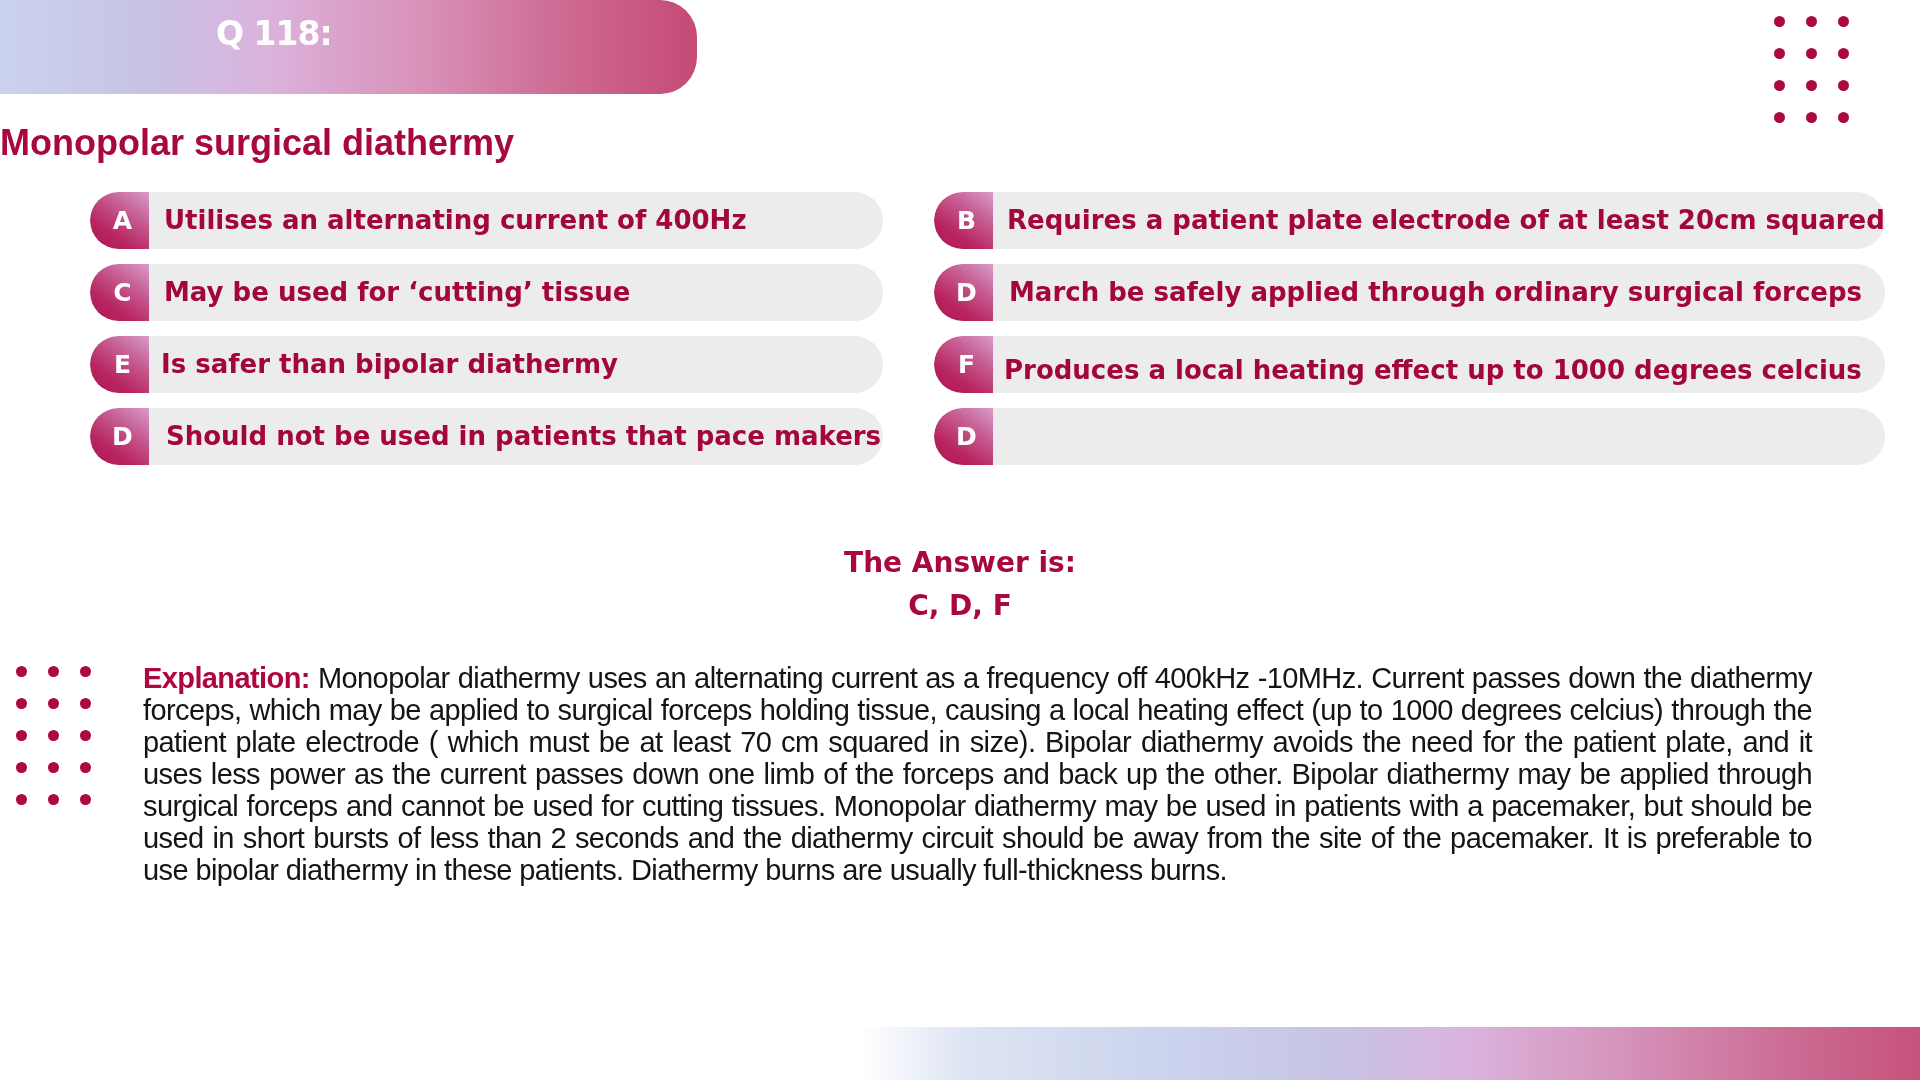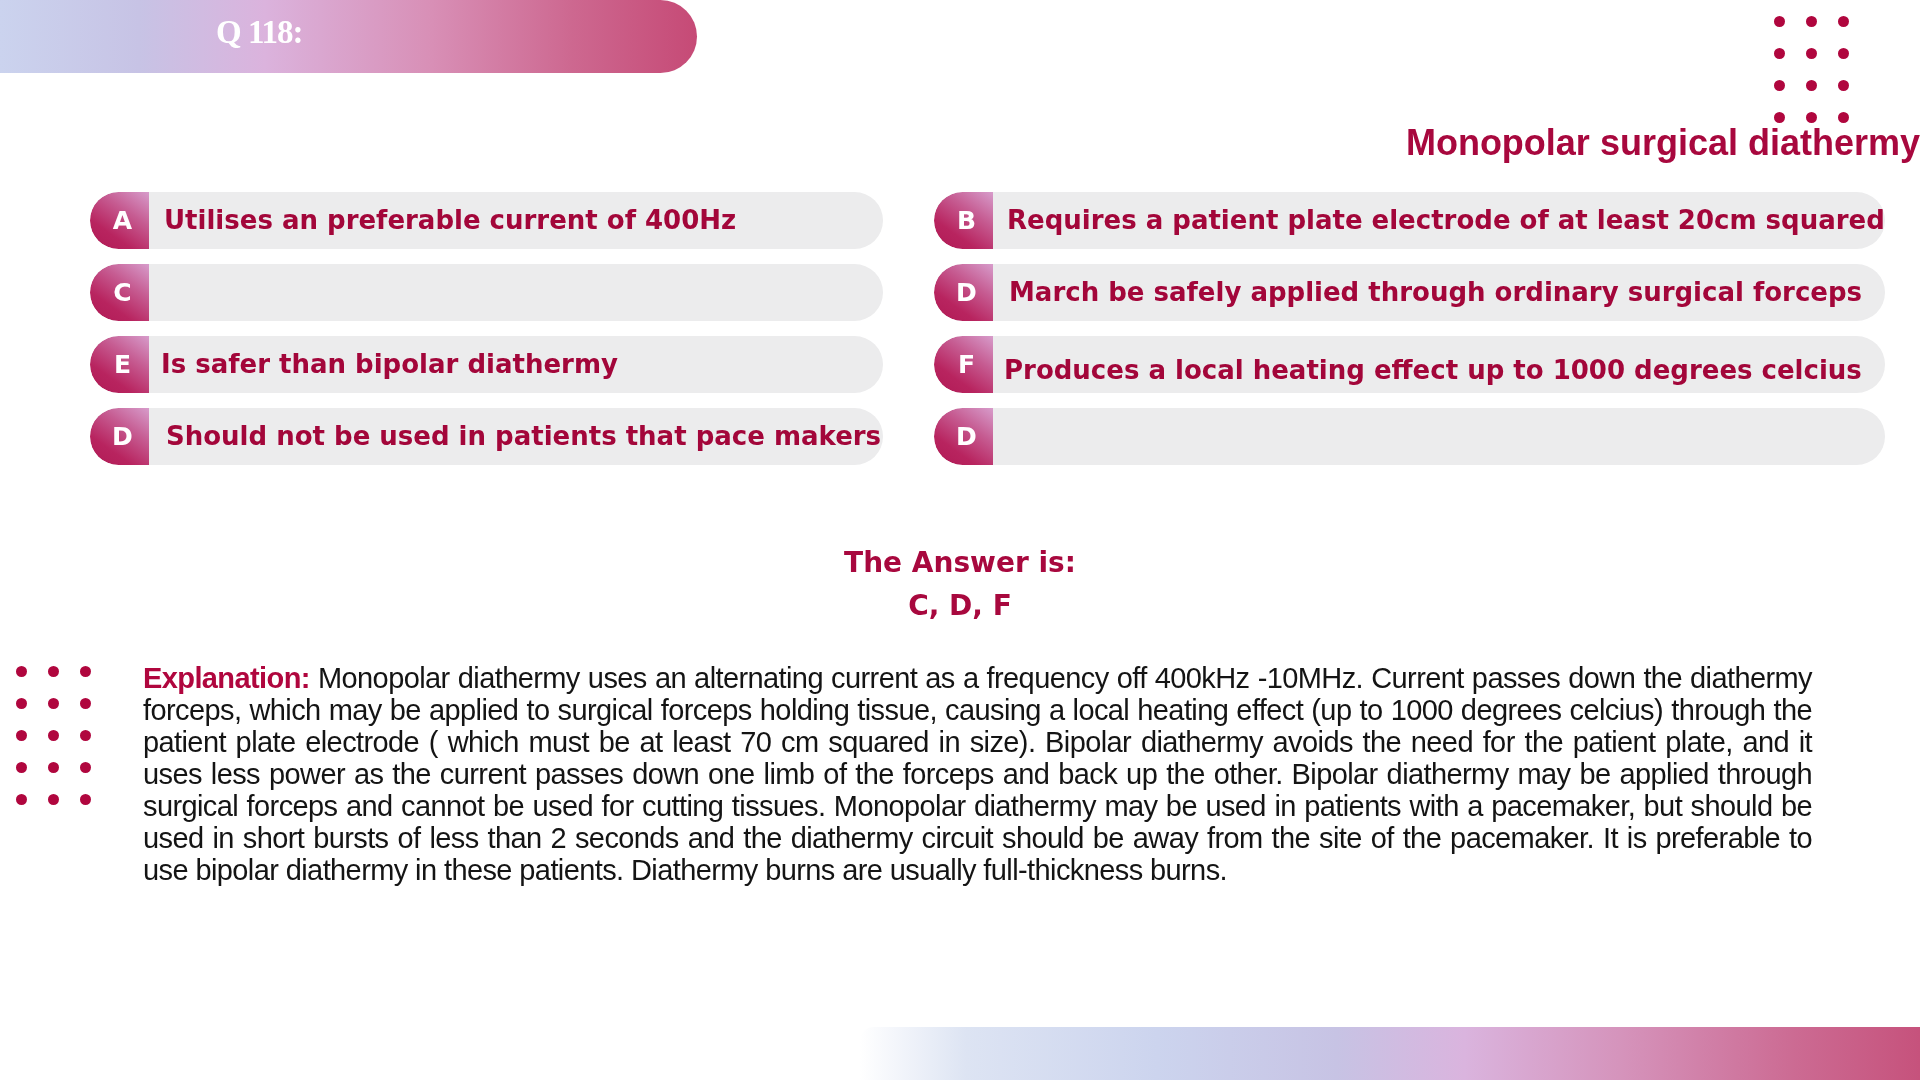--- a/index.html
+++ b/index.html
@@ -2,33 +2,32 @@
 <html><head>
 <meta charset="utf-8">
 <style>
   html, body { margin:0; padding:0; }
   body {
     width:1920px; height:1080px; position:relative; overflow:hidden;
     background:#ffffff;
     font-family:"DejaVu Sans", "Liberation Sans", sans-serif;
   }
   .q-banner {
-    position:absolute; left:0; top:0; width:697px; height:73px;
+    position:absolute; left:0; top:0; width:697px; height:94px;
     border-radius:0 37px 37px 0;
     background:linear-gradient(90deg,#cbd3ee 0%,#c7c3e5 20%,#dbb3dd 38%,#d88fb6 62%,#cd6890 82%,#c64a76 100%);
-    font-family:Liberation Serif, serif;
   }
   .q-label {
     position:absolute; left:216px; top:14px;
     color:#ffffff; font-weight:bold; font-size:33px; letter-spacing:-1px;
   }
   .dots { position:absolute; }
   .dots .dot { position:absolute; width:11px; height:11px; border-radius:50%; background:#b0063e; }
   .title {
-    position:absolute; left:0; width:1920px; top:122px; text-align:right;
+    position:absolute; left:0; width:1920px; top:122px; text-align:left;
     color:#a8083e; font-weight:bold; font-size:36px;
     font-family:"Liberation Sans", sans-serif;
   }
   .option {
     position:absolute; height:57px; border-radius:29px 29px 29px 29px;
     background:#ececed; overflow:hidden;
   }
   .option .badge {
     position:absolute; left:0; top:0; width:59px; height:57px;
     border-radius:29px 0 0 29px;
@@ -78,24 +77,25 @@
     <span class="dot" style="left:64px;top:64px"></span>
   <span class="dot" style="left:0px;top:96px"></span>
     <span class="dot" style="left:32px;top:96px"></span>
     <span class="dot" style="left:64px;top:96px"></span>
 </div>
 
 <div class="title">Monopolar surgical diathermy</div>
 
 <div class="option" style="left:90px; top:192px; width:793px;">
   <span class="badge">A</span>
-  <span class="opt-text">Utilises an preferable current of 400Hz</span>
+  <span class="opt-text">Utilises an alternating current of 400Hz</span>
 </div>
 <div class="option" style="left:90px; top:264px; width:793px;">
   <span class="badge">C</span>
+  <span class="opt-text">May be used for ‘cutting’ tissue</span>
 </div>
 <div class="option" style="left:90px; top:336px; width:793px;">
   <span class="badge">E</span>
   <span class="opt-text" style="left:71px;">Is safer than bipolar diathermy</span>
 </div>
 <div class="option" style="left:90px; top:408px; width:793px;">
   <span class="badge">D</span>
   <span class="opt-text" style="left:76px;">Should not be used in patients that pace makers</span>
 </div>
 

